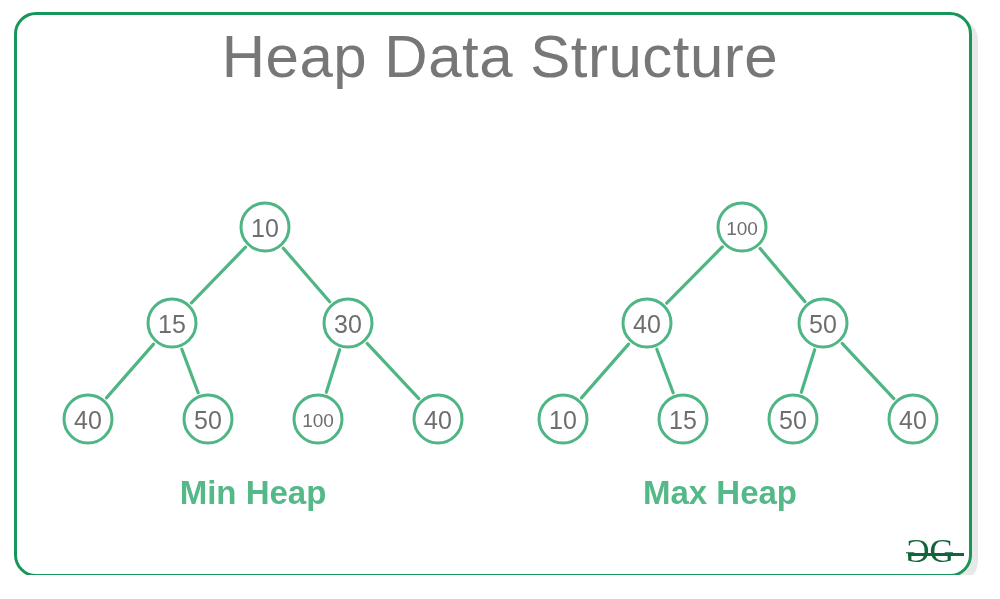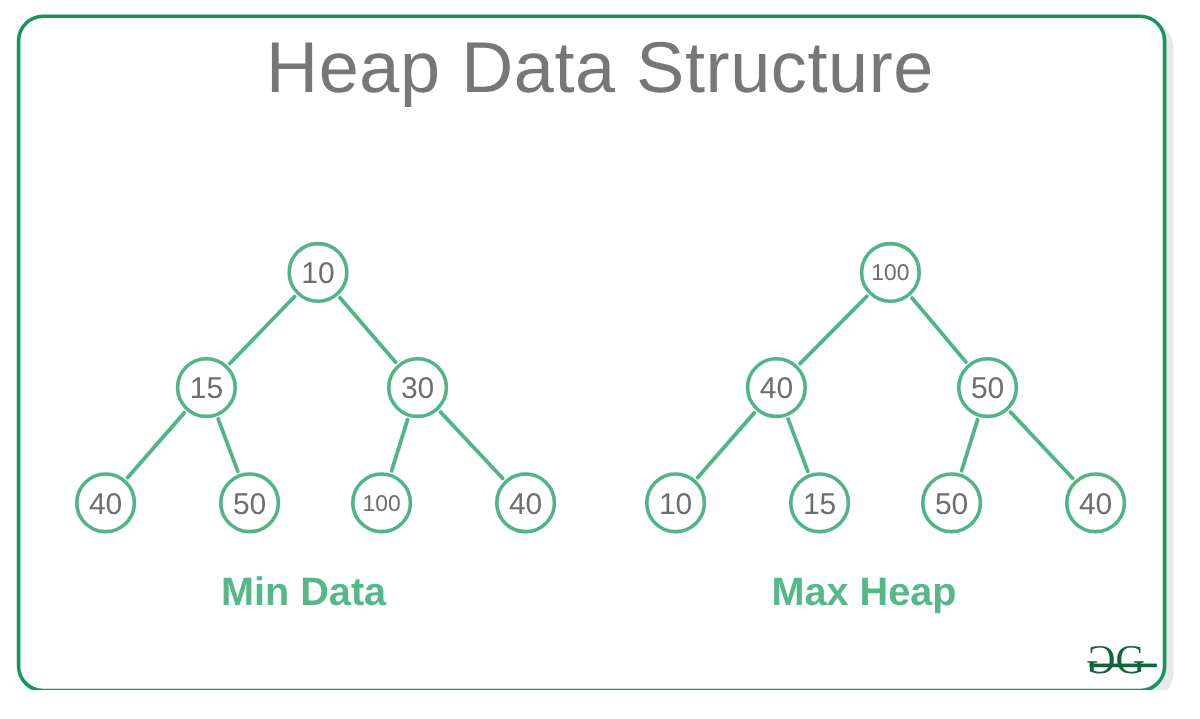--- a/index.html
+++ b/index.html
@@ -182,21 +182,21 @@
           <circle cx="793" cy="419" r="24" class="node-circle"></circle>
           <text x="793" y="420" class="node-text">50</text>
         </g>
         <g>
           <circle cx="913" cy="419" r="24" class="node-circle"></circle>
           <text x="913" y="420" class="node-text">40</text>
         </g>
       </g>
   </svg>
 
-  <div class="heap-label" id="label-min">Min Data</div>
+  <div class="heap-label" id="label-min">Min Heap</div>
 
   <div class="heap-label" id="label-max">Max Heap</div>
 
   <div id="logo">
     <span class="rev-g">G</span><span>G</span>
     <span class="bar"></span>
   </div>
 </div>
 
 </body></html>

